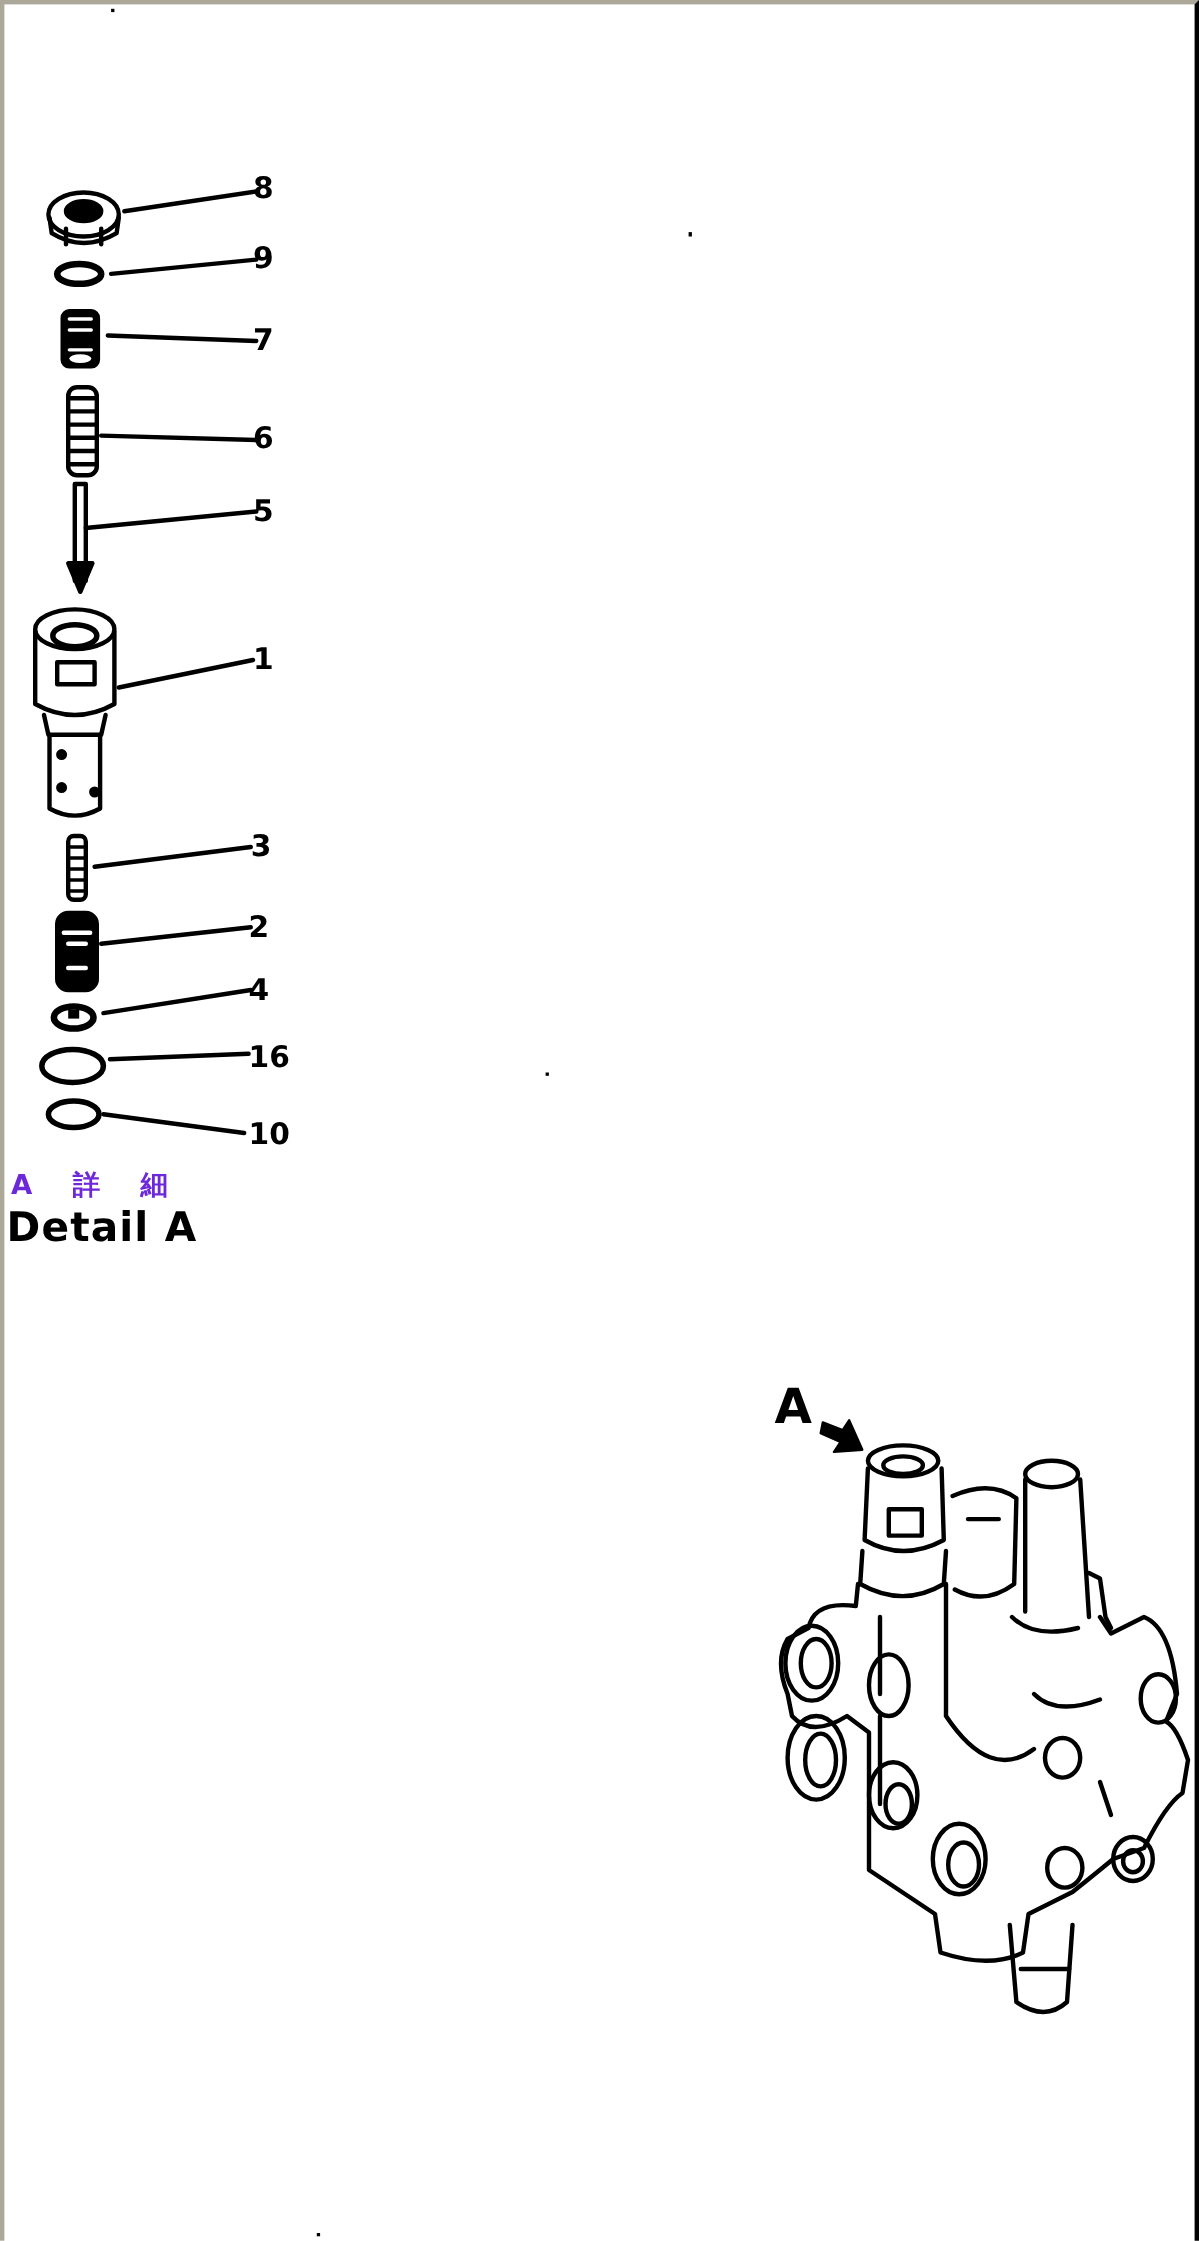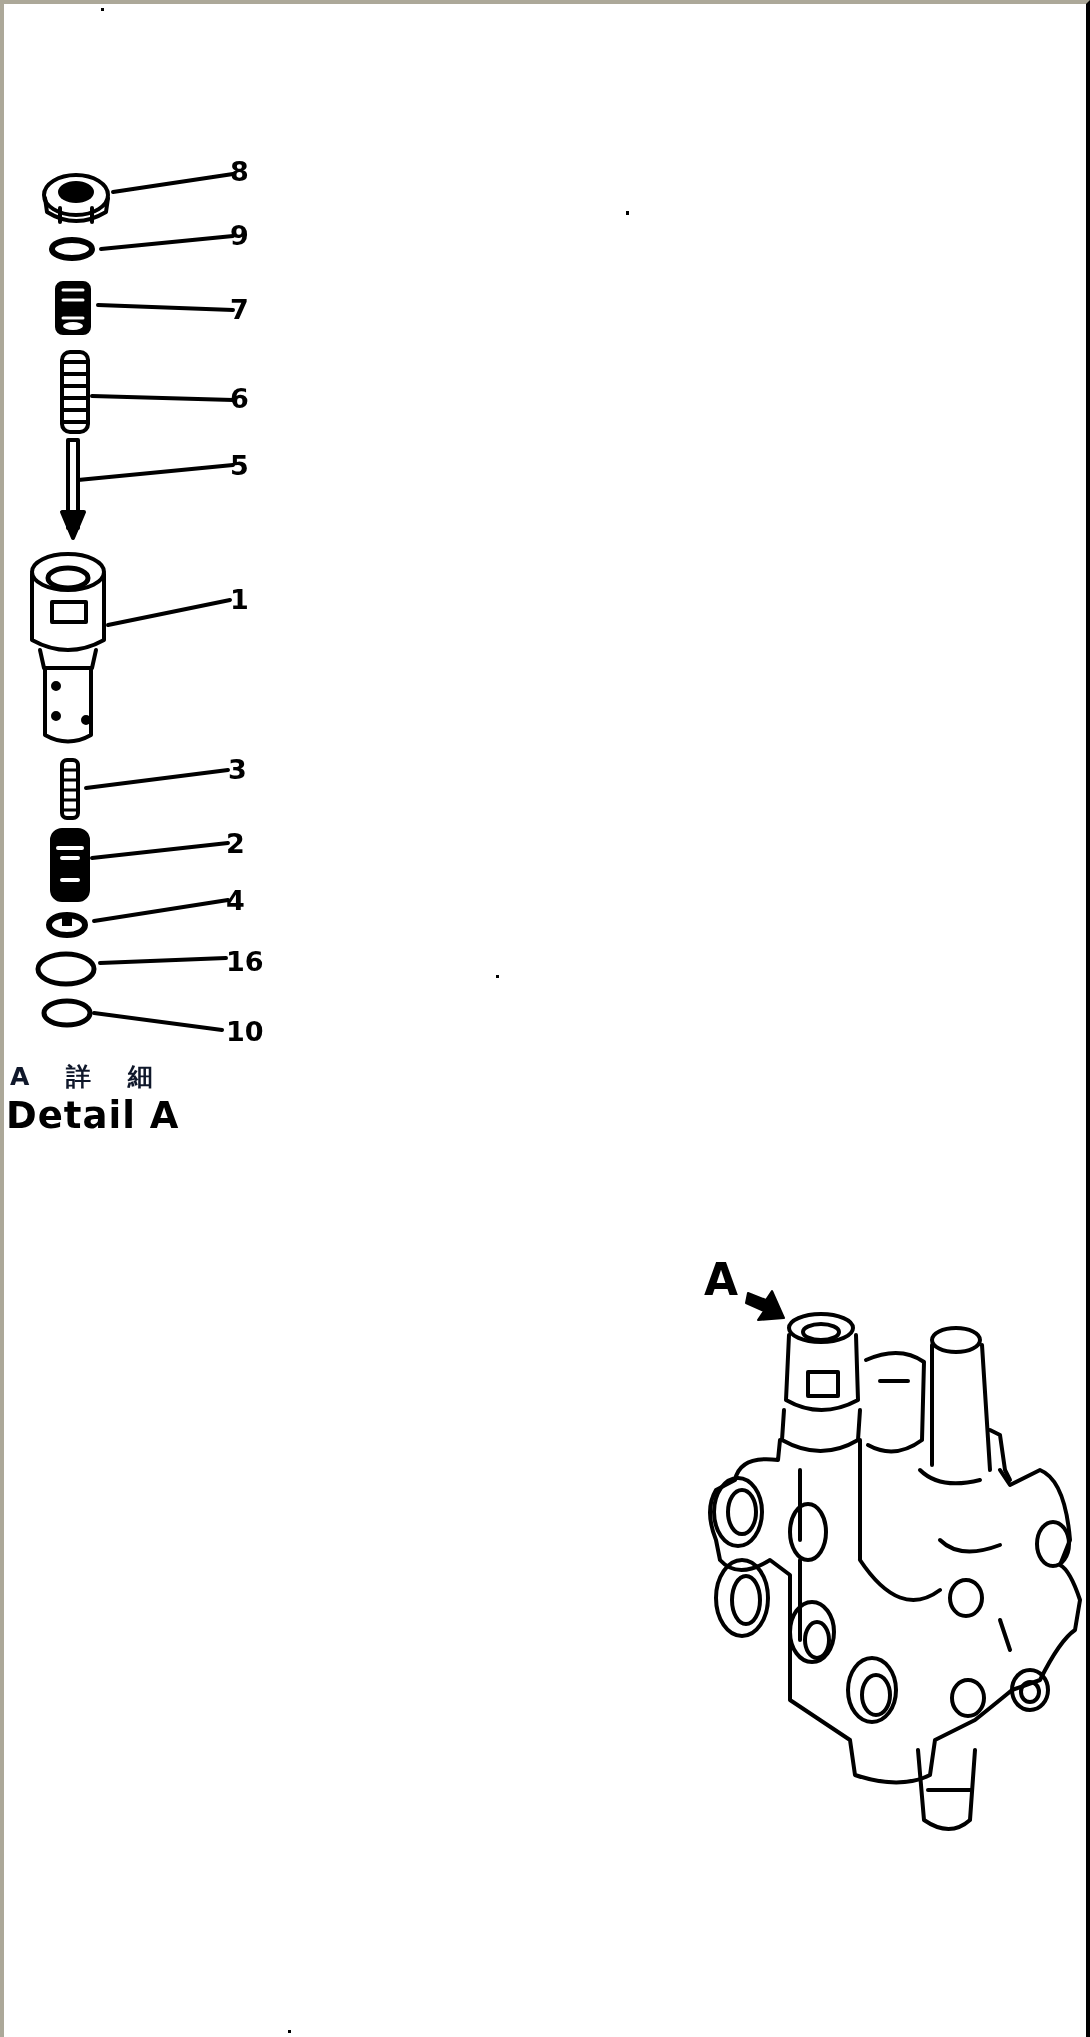--- a/index.html
+++ b/index.html
@@ -5,21 +5,21 @@
   html, body { margin: 0; padding: 0; background: #ffffff; }
   body { width: 1090px; height: 2037px; position: relative; overflow: hidden;
          font-family: "Liberation Sans", sans-serif; }
   .frame { position: absolute; left: 0; top: 0; width: 1090px; height: 2037px;
            box-sizing: border-box; border-top: 4px solid #aca899; border-left: 4px solid #aca899;
            border-right: 4px solid #000; background: #fff; }
   svg.drawing { position: absolute; left: 0; top: 0; }
   .callout { position: absolute; font-family: "DejaVu Sans", sans-serif; font-weight: bold;
              font-size: 27px; color: #000; line-height: 1; }
   .caption-jp { position: absolute; left: 10px; top: 1060px; font-family: "DejaVu Sans", sans-serif;
-                font-weight: bold; font-size: 25px; letter-spacing: 14px; color: #0f172a; }
+                font-weight: bold; font-size: 25px; letter-spacing: 14px; color: #6d28d9; }
   .caption-en { position: absolute; left: 6px; top: 1094px; font-family: "DejaVu Sans", sans-serif;
                 font-weight: bold; font-size: 37px; color: #000; letter-spacing: 1px; }
   .view-label { position: absolute; left: 704px; top: 1254px; font-family: "DejaVu Sans", sans-serif;
                 font-weight: bold; font-size: 44px; color: #000; }
 </style>
 </head>
 <body>
 
 <div class="frame"></div>
 

